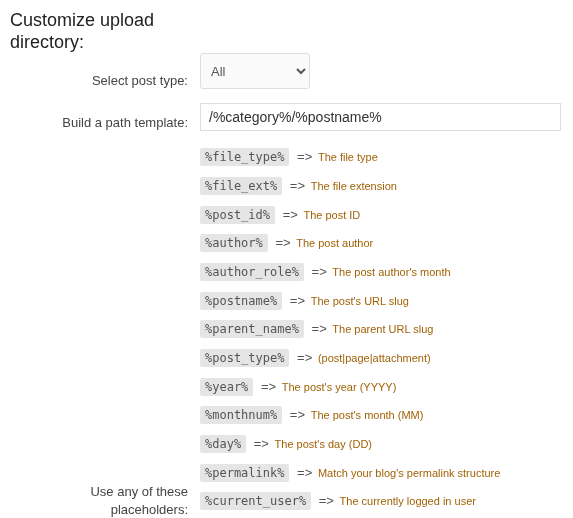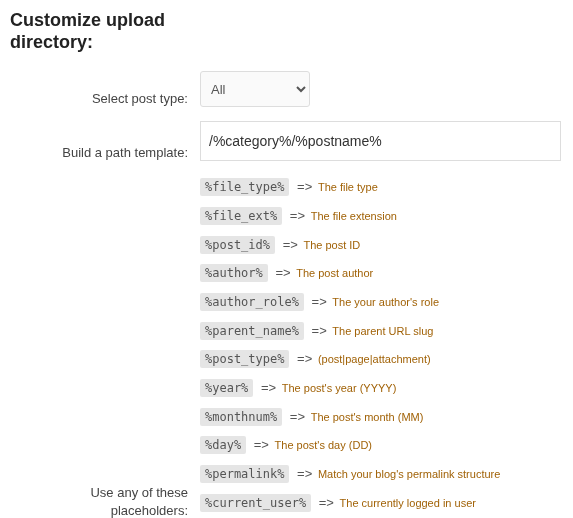--- a/index.html
+++ b/index.html
@@ -6,23 +6,22 @@
     body {
       font-family: -apple-system, BlinkMacSystemFont, "Segoe UI", Helvetica, Arial, sans-serif;
       font-size: 13px;
       color: #444;
       background: #fff;
       padding: 10px 0 20px 10px;
       width: 573px;
     }
     h3 {
       font-size: 18px;
-      font-weight: 700;
+      font-weight: 400;
       color: #222;
-      margin-bottom: 18px;
       line-height: 1.2;
       max-width: 180px;
     }
     .form-row {
       display: flex;
       align-items: flex-end;
       margin-bottom: 14px;
     }
     .label-col {
       width: 190px;
@@ -42,21 +41,21 @@
       height: 36px;
       font-size: 13px;
       padding: 2px 6px;
       border: 1px solid #ddd;
       border-radius: 3px;
       background: #fafafa;
       color: #555;
     }
     input[type="text"] {
       width: 100%;
-      height: 40px;
+      height: 28px;
       font-size: 14px;
       padding: 3px 8px;
       border: 1px solid #ddd;
       border-radius: 0;
       color: #333;
     }
     .placeholder-list {
       line-height: 1.9;
     }
     .placeholder-row {
@@ -100,21 +99,22 @@
   </div>
 </div>
 
 <div class="form-row">
   <div class="label-col">Use any of these placeholders:</div>
   <div class="field-col placeholder-list" id="placeholder-list">
       <div class="placeholder-row"><code>%file_type%</code><span class="arrow"> =&gt; </span><span class="desc">The file type</span></div>
       <div class="placeholder-row"><code>%file_ext%</code><span class="arrow"> =&gt; </span><span class="desc">The file extension</span></div>
       <div class="placeholder-row"><code>%post_id%</code><span class="arrow"> =&gt; </span><span class="desc">The post ID</span></div>
       <div class="placeholder-row"><code>%author%</code><span class="arrow"> =&gt; </span><span class="desc">The post author</span></div>
-      <div class="placeholder-row"><code>%author_role%</code><span class="arrow"> =&gt; </span><span class="desc">The your author's role</span></div>
+      <div class="placeholder-row"><code>%author_role%</code><span class="arrow"> =&gt; </span><span class="desc">The post author's month</span></div>
+      <div class="placeholder-row"><code>%postname%</code><span class="arrow"> =&gt; </span><span class="desc">The post's URL slug</span></div>
       <div class="placeholder-row"><code>%parent_name%</code><span class="arrow"> =&gt; </span><span class="desc">The parent URL slug</span></div>
       <div class="placeholder-row"><code>%post_type%</code><span class="arrow"> =&gt; </span><span class="desc">(post|page|attachment)</span></div>
       <div class="placeholder-row"><code>%year%</code><span class="arrow"> =&gt; </span><span class="desc">The post's year (YYYY)</span></div>
       <div class="placeholder-row"><code>%monthnum%</code><span class="arrow"> =&gt; </span><span class="desc">The post's month (MM)</span></div>
       <div class="placeholder-row"><code>%day%</code><span class="arrow"> =&gt; </span><span class="desc">The post's day (DD)</span></div>
       <div class="placeholder-row"><code>%permalink%</code><span class="arrow"> =&gt; </span><span class="desc">Match your blog's permalink structure</span></div>
       <div class="placeholder-row"><code>%current_user%</code><span class="arrow"> =&gt; </span><span class="desc">The currently logged in user</span></div>
     </div>
 </div>
 

